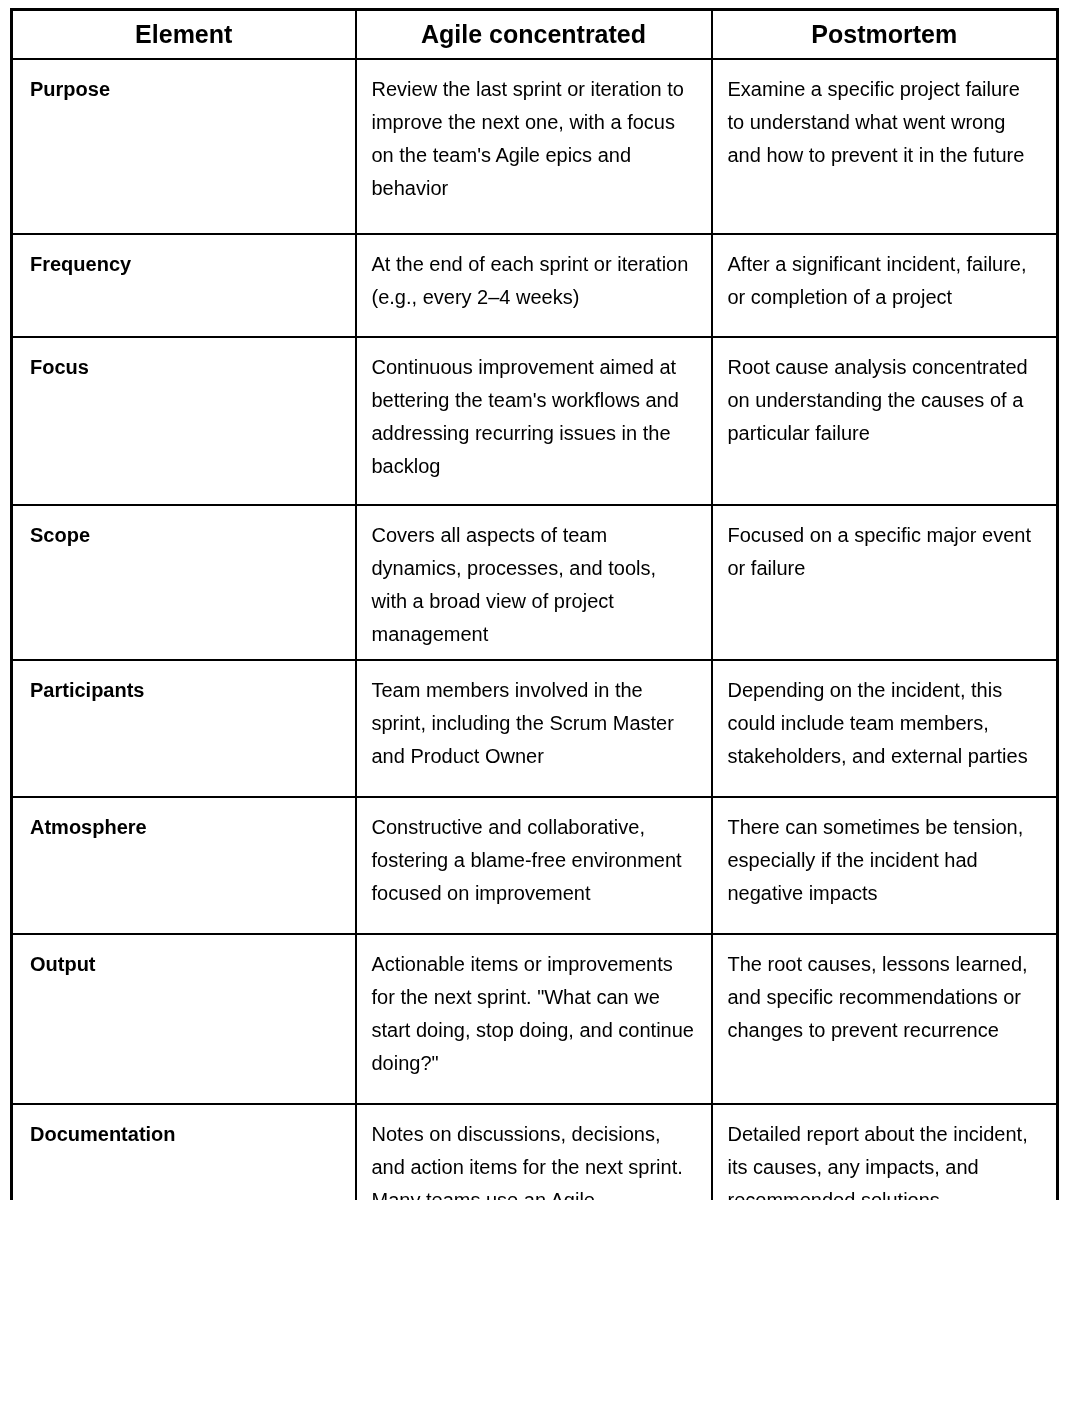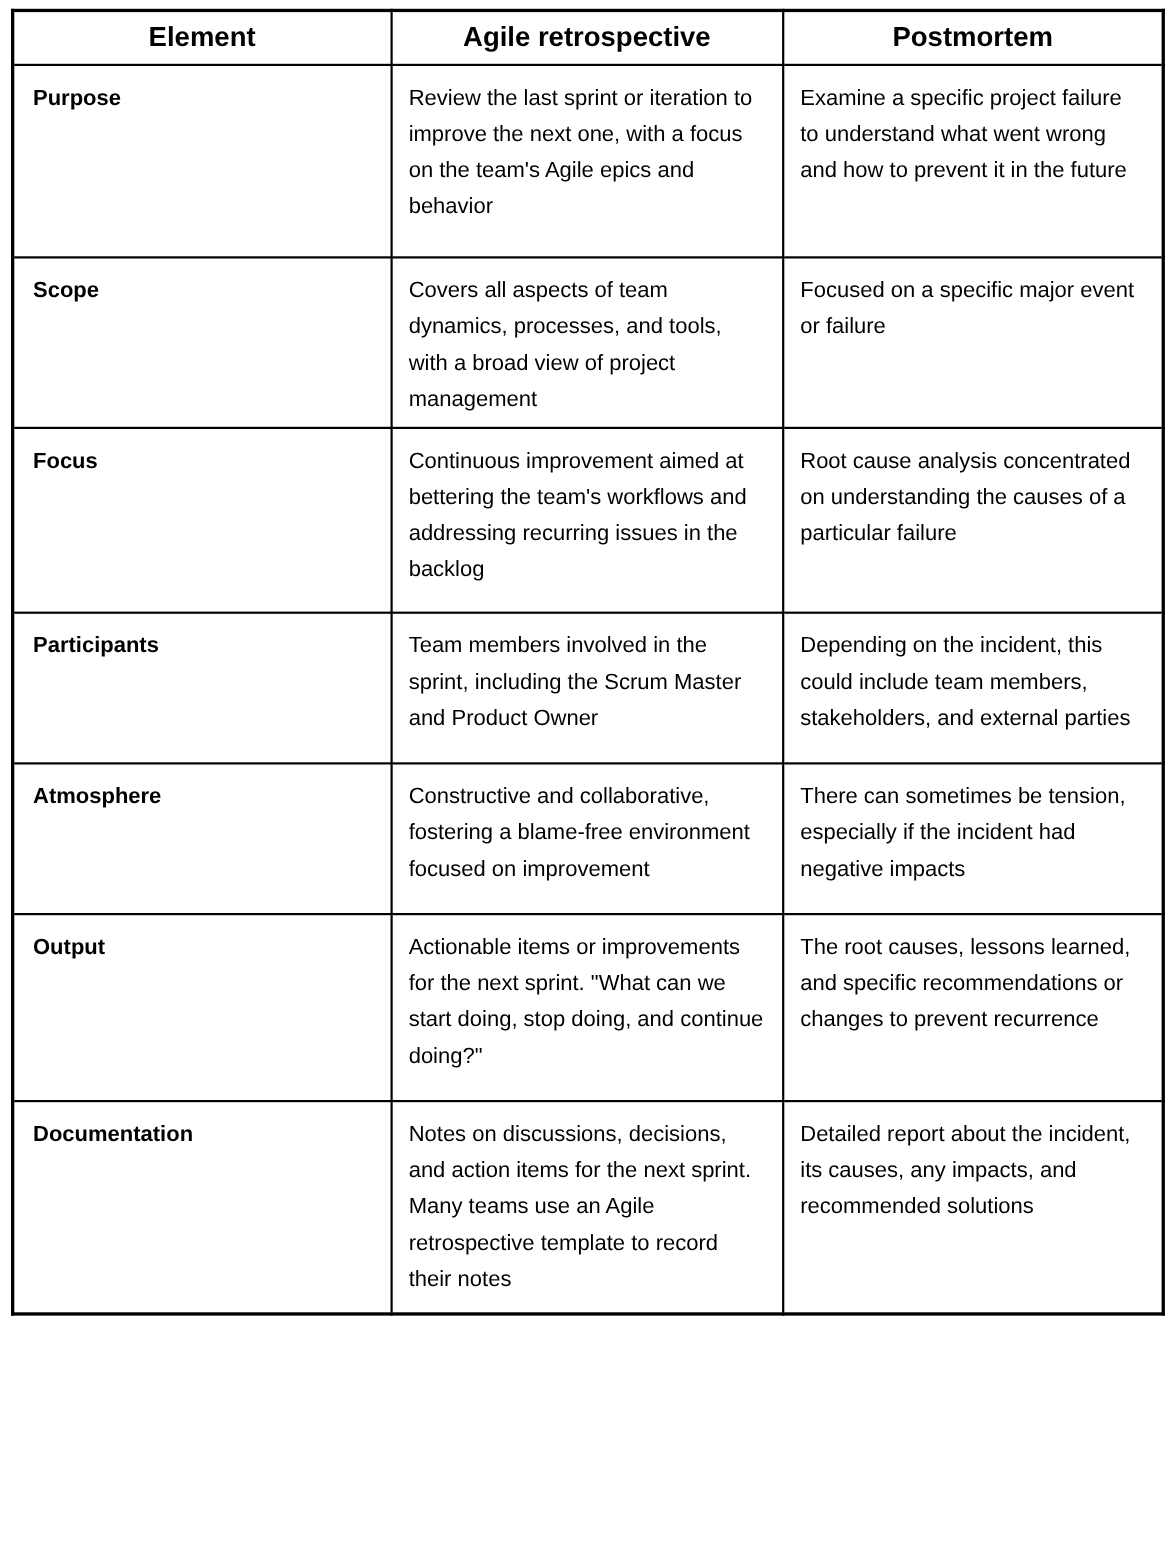--- a/index.html
+++ b/index.html
@@ -56,39 +56,44 @@
 <div class="page">
   <table class="comparison">
     <colgroup>
       <col class="c-element">
       <col class="c-agile">
       <col class="c-postmortem">
     </colgroup>
     <thead>
       <tr style="height:49px;">
         <th>Element</th>
-        <th>Agile retrospective</th>
+        <th>Agile concentrated</th>
         <th>Postmortem</th>
       </tr>
     </thead>
     <tbody>
       <tr style="height:175px;">
         <td class="element-cell">Purpose</td>
         <td>Review the last sprint or iteration to improve the next one, with a focus on the team's Agile epics and behavior</td>
         <td>Examine a specific project failure to understand what went wrong and how to prevent it in the future</td>
       </tr>
-      <tr style="height:143px;">
-        <td class="element-cell">Scope</td>
-        <td>Covers all aspects of team dynamics, processes, and tools, with a broad view of project management</td>
-        <td>Focused on a specific major event or failure</td>
+      <tr style="height:103px;">
+        <td class="element-cell">Frequency</td>
+        <td>At the end of each sprint or iteration (e.g., every 2–4 weeks)</td>
+        <td>After a significant incident, failure, or completion of a project</td>
       </tr>
       <tr style="height:168px;">
         <td class="element-cell">Focus</td>
         <td>Continuous improvement aimed at bettering the team's workflows and addressing recurring issues in the backlog</td>
         <td>Root cause analysis concentrated on understanding the causes of a particular failure</td>
+      </tr>
+      <tr style="height:143px;">
+        <td class="element-cell">Scope</td>
+        <td>Covers all aspects of team dynamics, processes, and tools, with a broad view of project management</td>
+        <td>Focused on a specific major event or failure</td>
       </tr>
       <tr style="height:137px;">
         <td class="element-cell">Participants</td>
         <td>Team members involved in the sprint, including the Scrum Master and Product Owner</td>
         <td>Depending on the incident, this could include team members, stakeholders, and external parties</td>
       </tr>
       <tr style="height:137px;">
         <td class="element-cell">Atmosphere</td>
         <td>Constructive and collaborative, fostering a blame-free environment focused on improvement</td>
         <td>There can sometimes be tension, especially if the incident had negative impacts</td>

